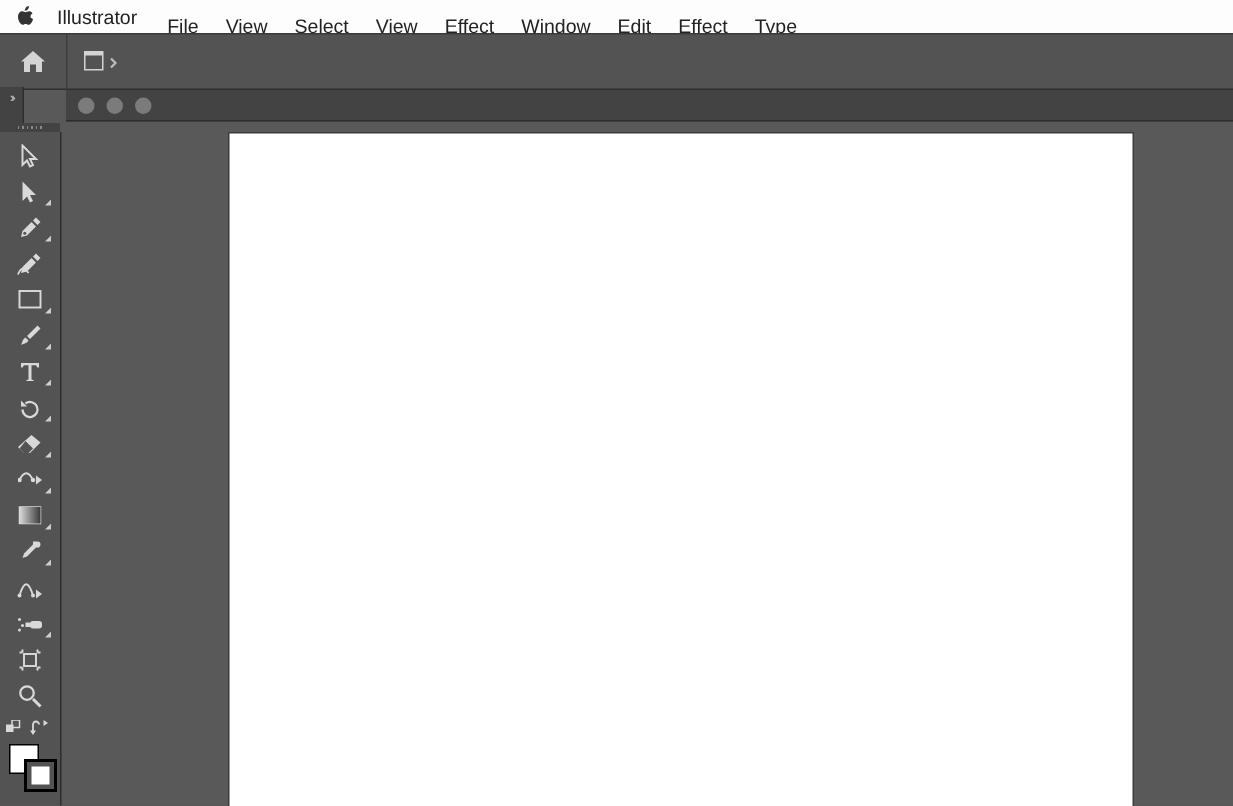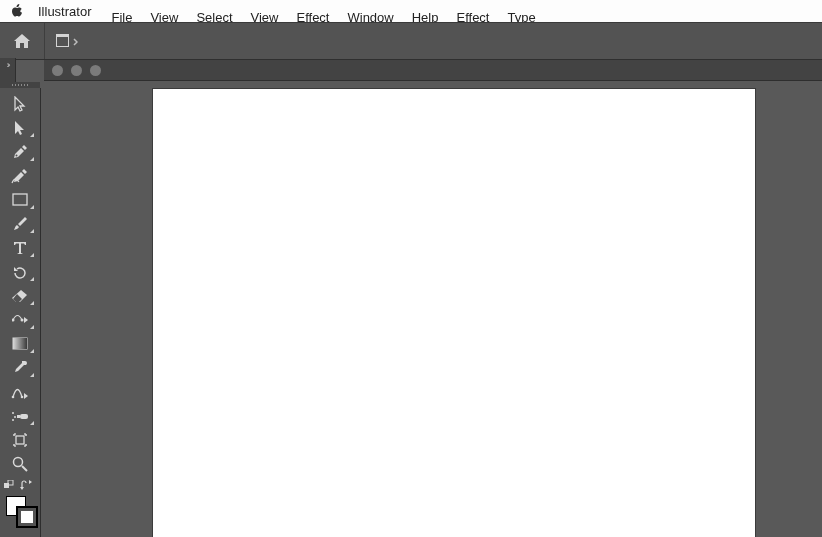--- a/index.html
+++ b/index.html
@@ -42,21 +42,21 @@
         <path fill="#333" d="M9.3 7.4c0-1.7 1.4-2.5 1.4-2.5C10 3.7 8.8 3.5 8.3 3.5c-1 0-1.6.6-2.2.6S4.9 3.5 4 3.5C2.5 3.5 1 4.8 1 7.2c0 2.6 1.8 5.3 3.1 5.3.7 0 1.1-.5 2-.5s1.2.5 2 .5c1.3 0 2.8-2.6 2.9-3.9-.1 0-1.7-.6-1.7-1.2zM7.5 2.4C8 1.8 8.4.9 8.3 0c-.8.1-1.6.5-2.1 1.1-.4.5-.8 1.3-.7 2.1.8 0 1.6-.3 2-.8z"></path>
       </svg>
   </span>
   <span class="appname">Illustrator</span>
   <span class="menu-item">File</span>
   <span class="menu-item">View</span>
   <span class="menu-item">Select</span>
   <span class="menu-item">View</span>
   <span class="menu-item">Effect</span>
   <span class="menu-item">Window</span>
-  <span class="menu-item">Help</span>
+  <span class="menu-item">Edit</span>
   <span class="menu-item">Effect</span>
   <span class="menu-item">Type</span>
 </div>
 
 <div class="app-topbar">
   <div class="home-btn">
     <svg width="18" height="16" viewBox="0 0 18 16">
         <path fill="#d4d4d4" d="M9 1 1 8h2v7h4V10h4v5h4V8h2z"></path>
       </svg>
   </div>

